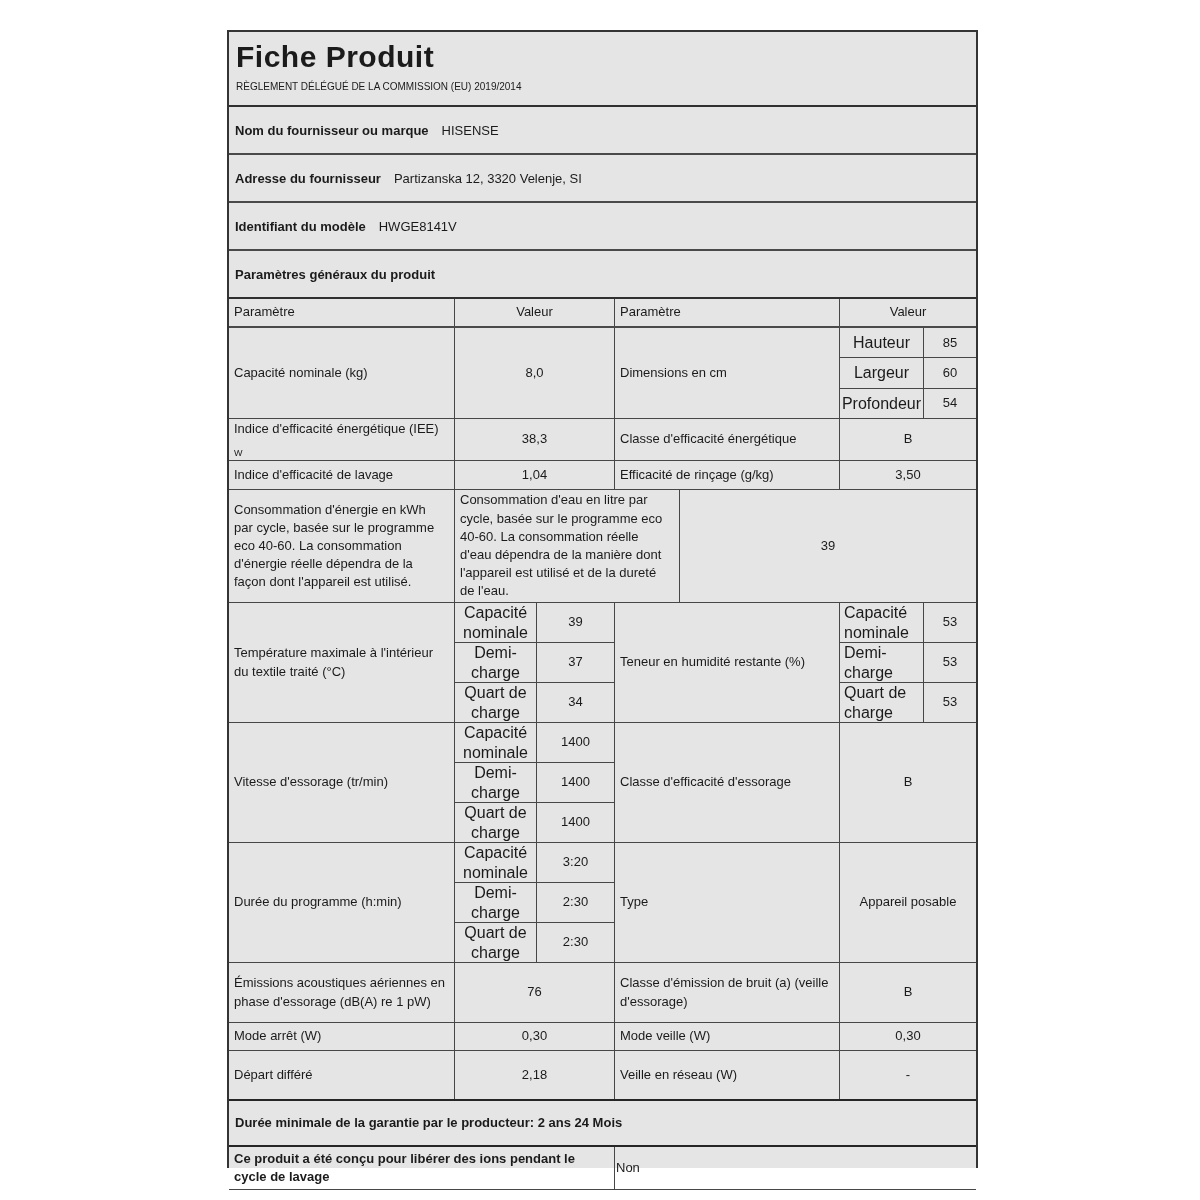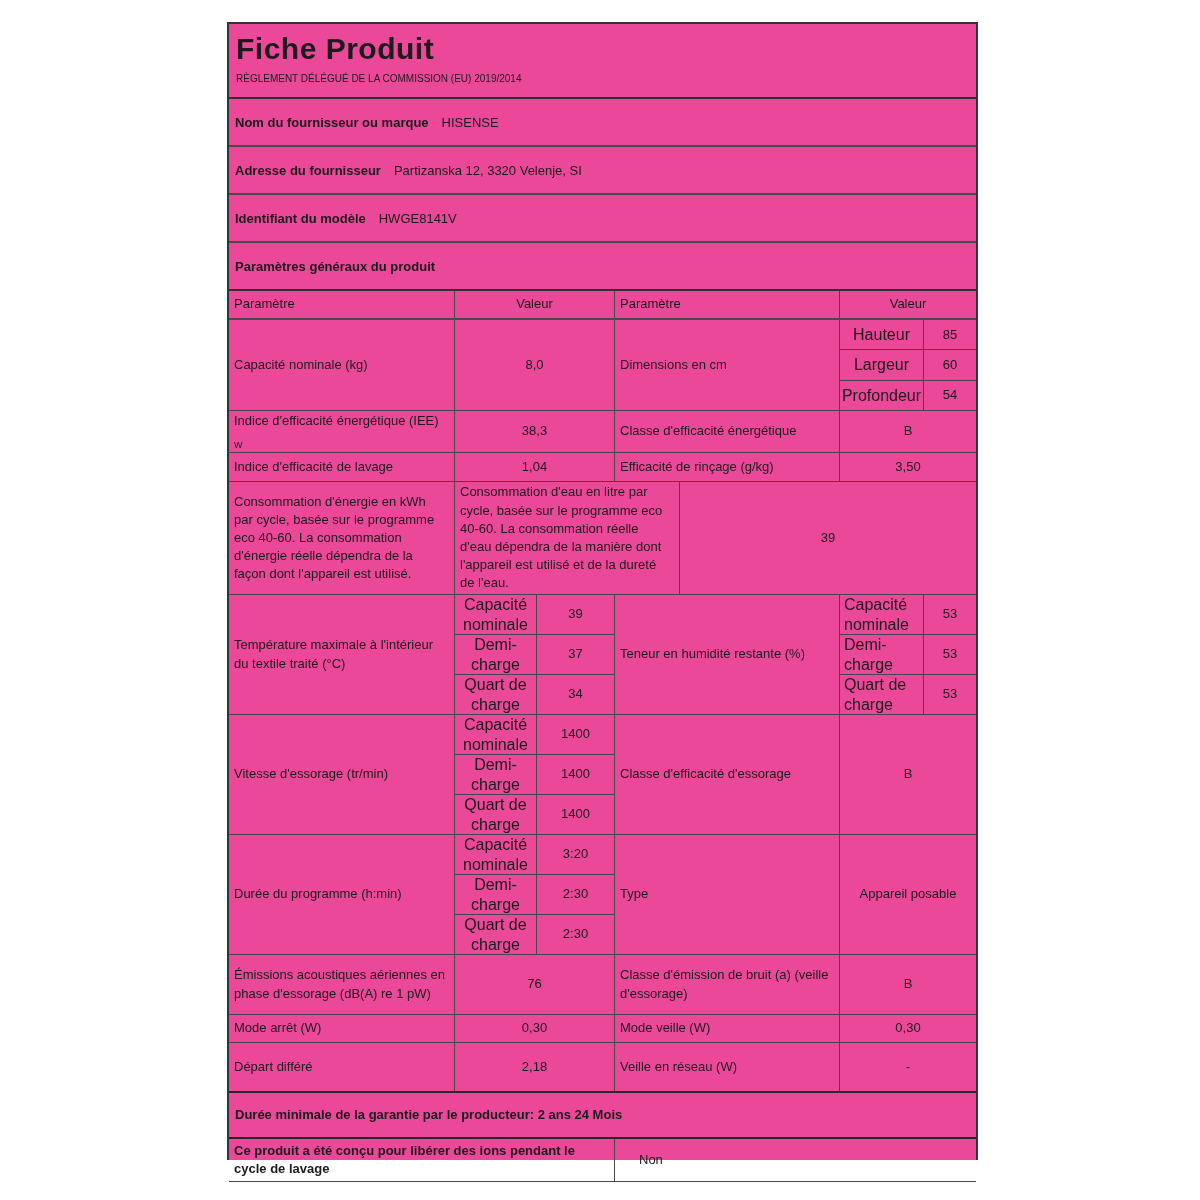--- a/index.html
+++ b/index.html
@@ -1,20 +1,20 @@
 <!DOCTYPE html>
 <html><head>
 <meta charset="utf-8">
 <style>
   * { margin:0; padding:0; box-sizing:border-box; }
   html,body { width:1200px; height:1200px; background:#ffffff; }
   body { font-family:"Liberation Sans", sans-serif; color:#1b1b1b; position:relative; font-size:13px; }
 
-  .frame { position:absolute; left:227px; top:22px; width:751px; height:1138px;
-           border:2px solid #343434; border-bottom:none; background:#ec4899; }
+  .frame { position:absolute; left:227px; top:30px; width:751px; height:1138px;
+           border:2px solid #343434; border-bottom:none; background:#e5e5e5; }
 
   .tr { display:flex; border-bottom:1px solid #474747; overflow:hidden; }
   .tr.sep2 { border-bottom:2px solid #4a4a4a; }
   .tr.sep2d { border-bottom:2px solid #303030; }
   .tr.thickb { border-bottom:2px solid #262626; }
   .tr.lightb { border-bottom:1px solid #9b9b9b; }
   .tr.nob { border-bottom:none; }
 
   .h75{height:75px}.h30{height:48px}.h29{height:29px}.h91{height:91px}.h42{height:42px}
   .h113{height:113px}.h120{height:120px}.h60{height:60px}.h28{height:28px}
@@ -39,21 +39,21 @@
   .title { font-size:30px; font-weight:bold; letter-spacing:0.5px; }
   .subtitle { font-size:10px; margin-top:7px; }
 
   .kv { align-items:center; padding-left:6px; }
   .kv .k { font-weight:bold; }
   .kv .v { margin-left:13px; }
 
   .bold { font-weight:bold; }
   .full { width:100%; padding-left:6px; }
   .cleft { width:385px; padding:3px 10px 3px 5px; }
-  .cright { flex:1; border-left:1px solid #474747; padding-left:24px; }
+  .cright { flex:1; border-left:1px solid #474747; padding-left:1px; }
 
   sub { font-size:9px; }
 </style>
 </head>
 <body>
 
 <div class="frame">
 
   <div class="tr h75 sep2d titleblock">
     <div class="title">Fiche Produit</div>

